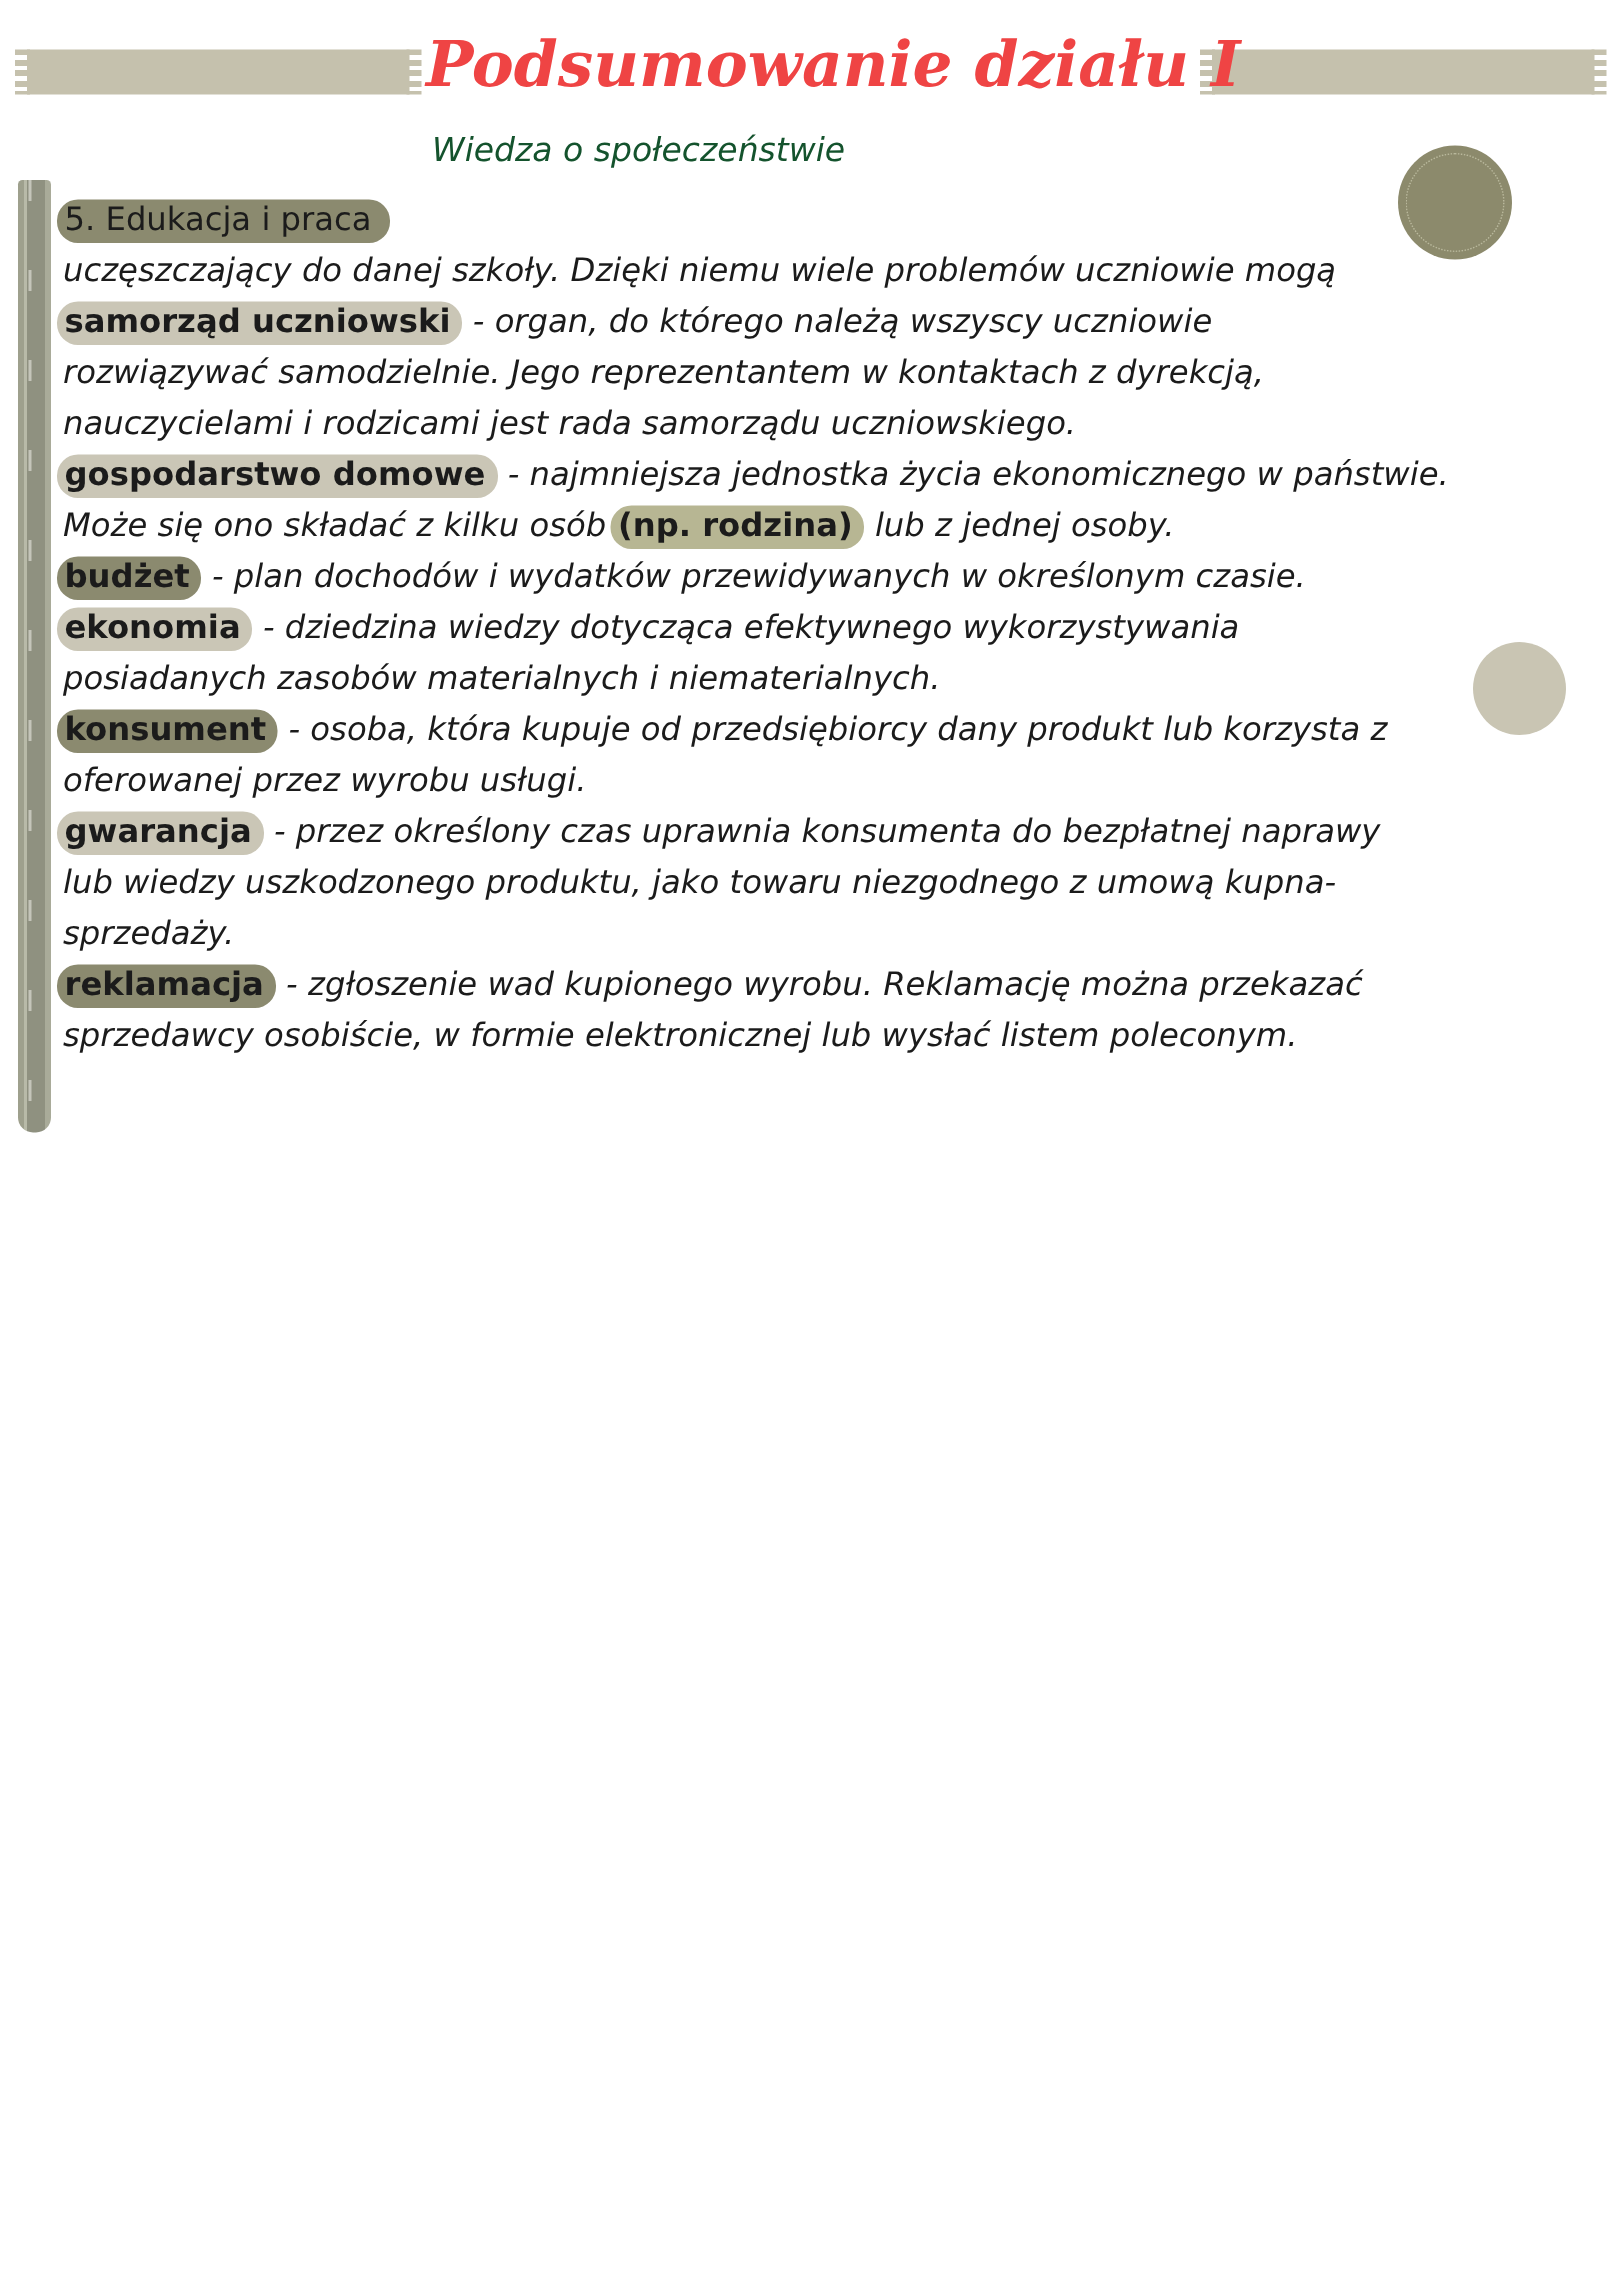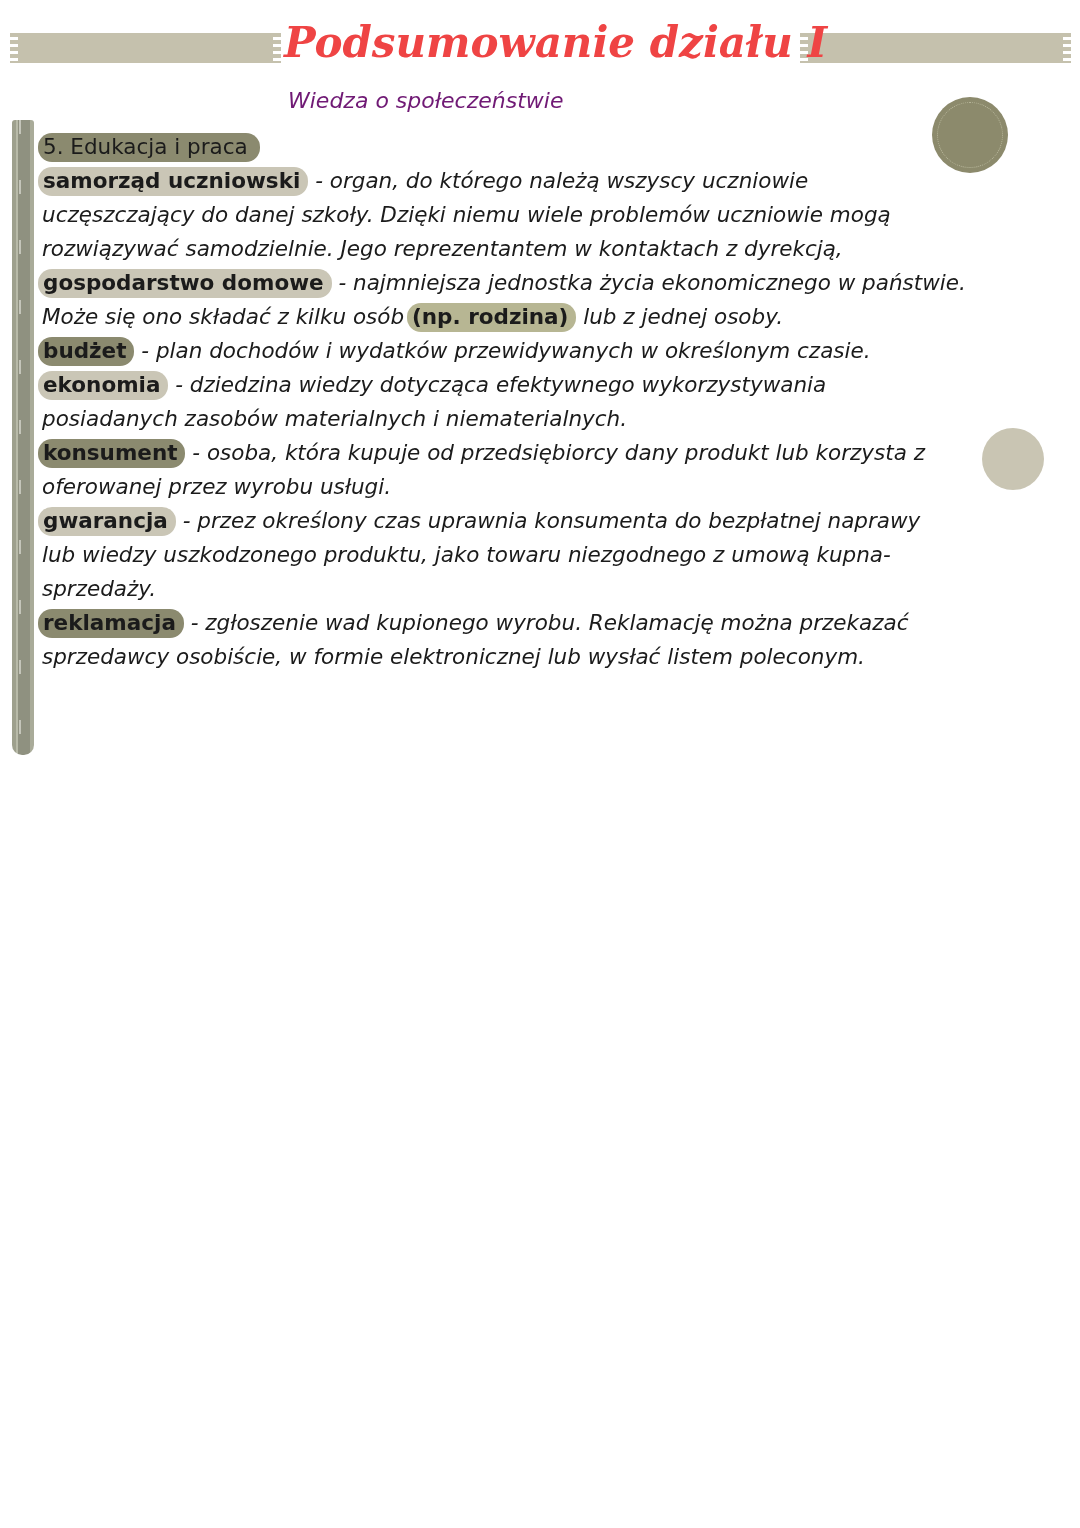--- a/index.html
+++ b/index.html
@@ -9,21 +9,21 @@
     .tape::before, .tape::after { content: ""; position: absolute; top: 0; bottom: 0; width: 10px; background:
       repeating-linear-gradient(180deg, #c5c1ad 0 4px, transparent 4px 7px); }
     .tape::before { left: -8px; }
     .tape::after { right: -8px; }
     .tape-left { left: 18px; width: 255px; }
     .tape-right { left: 808px; width: 255px; }
 
     .title { position: absolute; top: 18px; left: 284px; width: 516px; text-align: center;
       font-family: "DejaVu Serif", serif; font-style: italic; font-weight: bold; font-size: 42px; color: #ef4444; letter-spacing: 0px; white-space: nowrap; }
 
-    .subtitle { position: absolute; top: 88px; left: 288px; font-size: 22px; font-style: italic; color: #701a75; font-family: "DejaVu Sans", sans-serif; }
+    .subtitle { position: absolute; top: 88px; left: 288px; font-size: 22px; font-style: italic; color: #14532d; font-family: "DejaVu Sans", sans-serif; }
 
     .left-bar { position: absolute; left: 12px; top: 120px; width: 22px; height: 635px;
       background: linear-gradient(90deg, #9ea08d 0 4px, #b8baa8 4px 6px, #8f9180 6px 18px, #a9ab99 18px 22px); border-radius: 3px 3px 10px 10px; }
     .left-bar::after { content: ""; position: absolute; left: 7px; top: 0; bottom: 0; width: 2px;
       background: repeating-linear-gradient(180deg, #e8e8e0 0 14px, transparent 14px 60px); opacity: .6; }
 
     .circle-dark { position: absolute; left: 932px; top: 97px; width: 76px; height: 76px; border-radius: 50%; background: #8c8a6c; }
     .circle-dark::after { content: ""; position: absolute; inset: 5px; border-radius: 50%; border: 1.5px dotted #b9b89c; }
     .circle-light { position: absolute; left: 982px; top: 428px; width: 62px; height: 62px; border-radius: 50%; background: #c9c5b3; }
 
@@ -46,25 +46,26 @@
 
 <div class="left-bar"></div>
 <div class="circle-dark"></div>
 <div class="circle-light"></div>
 
 <div class="content">
 
   <div class="line">
     <span class="section">5. Edukacja i praca</span>
   </div>
+  <div class="line"><span>uczęszczający do danej szkoły. Dzięki niemu wiele problemów uczniowie mogą</span></div>
   <div class="line">
     <span class="hl hl-light">samorząd uczniowski</span><span> - organ, do którego należą wszyscy uczniowie</span>
   </div>
-  <div class="line"><span>uczęszczający do danej szkoły. Dzięki niemu wiele problemów uczniowie mogą</span></div>
   <div class="line"><span>rozwiązywać samodzielnie. Jego reprezentantem w kontaktach z dyrekcją,</span></div>
+  <div class="line"><span>nauczycielami i rodzicami jest rada samorządu uczniowskiego.</span></div>
 
   <div class="line">
     <span class="hl hl-light">gospodarstwo domowe</span><span> - najmniejsza jednostka życia ekonomicznego w państwie.</span>
   </div>
   <div class="line">
     <span>Może się ono składać z kilku osób </span><span class="hl hl-olive">(np. rodzina)</span><span> lub z jednej osoby.</span>
   </div>
   <div class="line">
     <span class="hl hl-dark">budżet</span><span> - plan dochodów i wydatków przewidywanych w określonym czasie.</span>
   </div>

